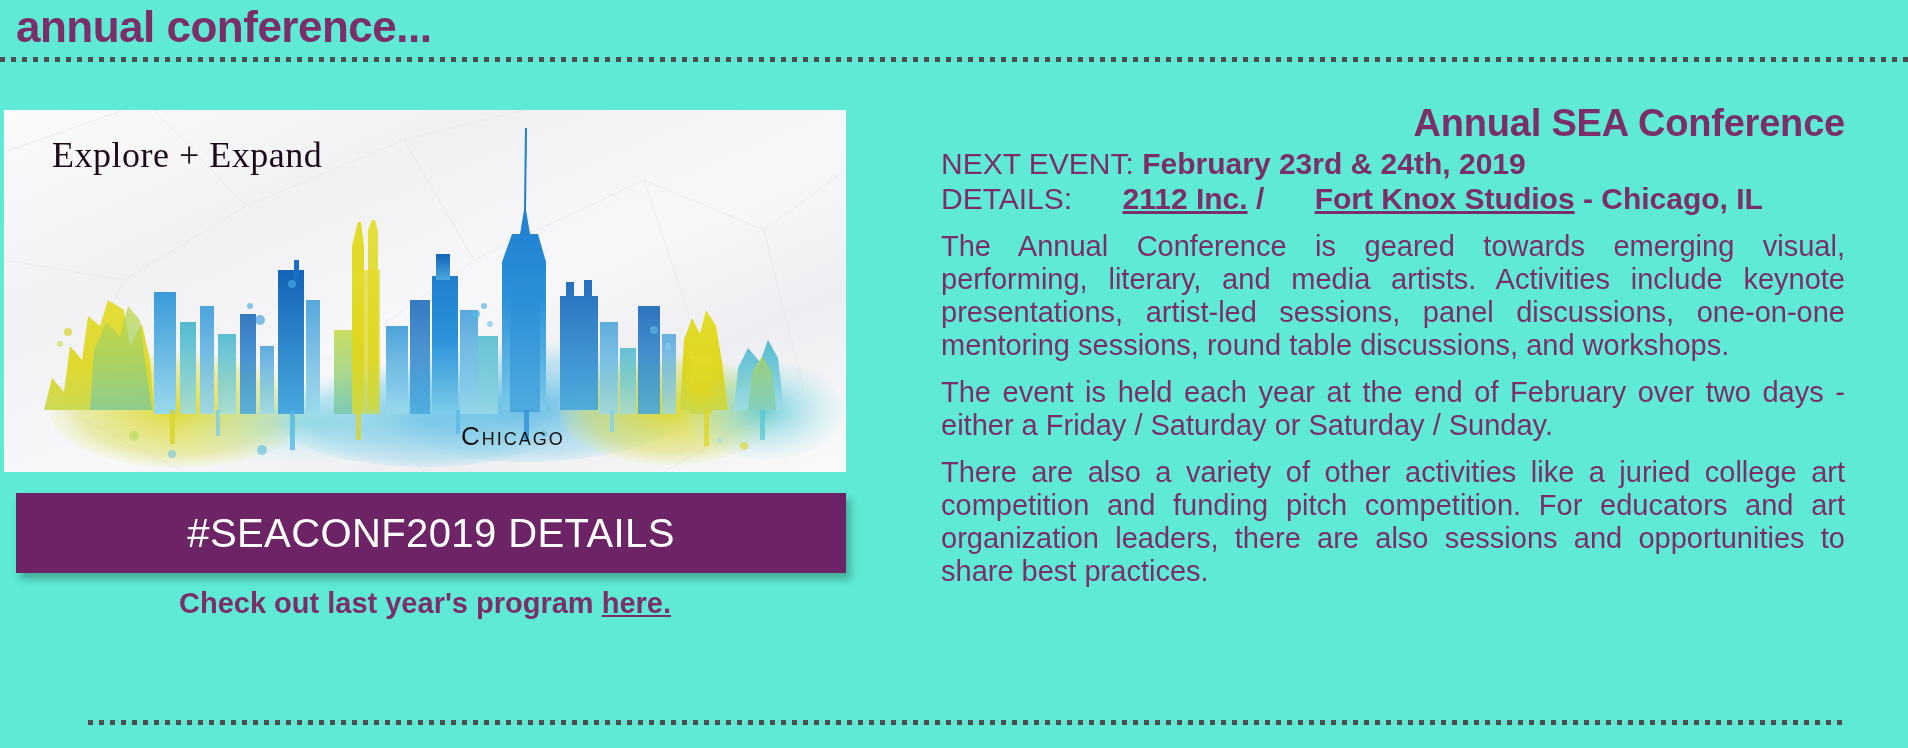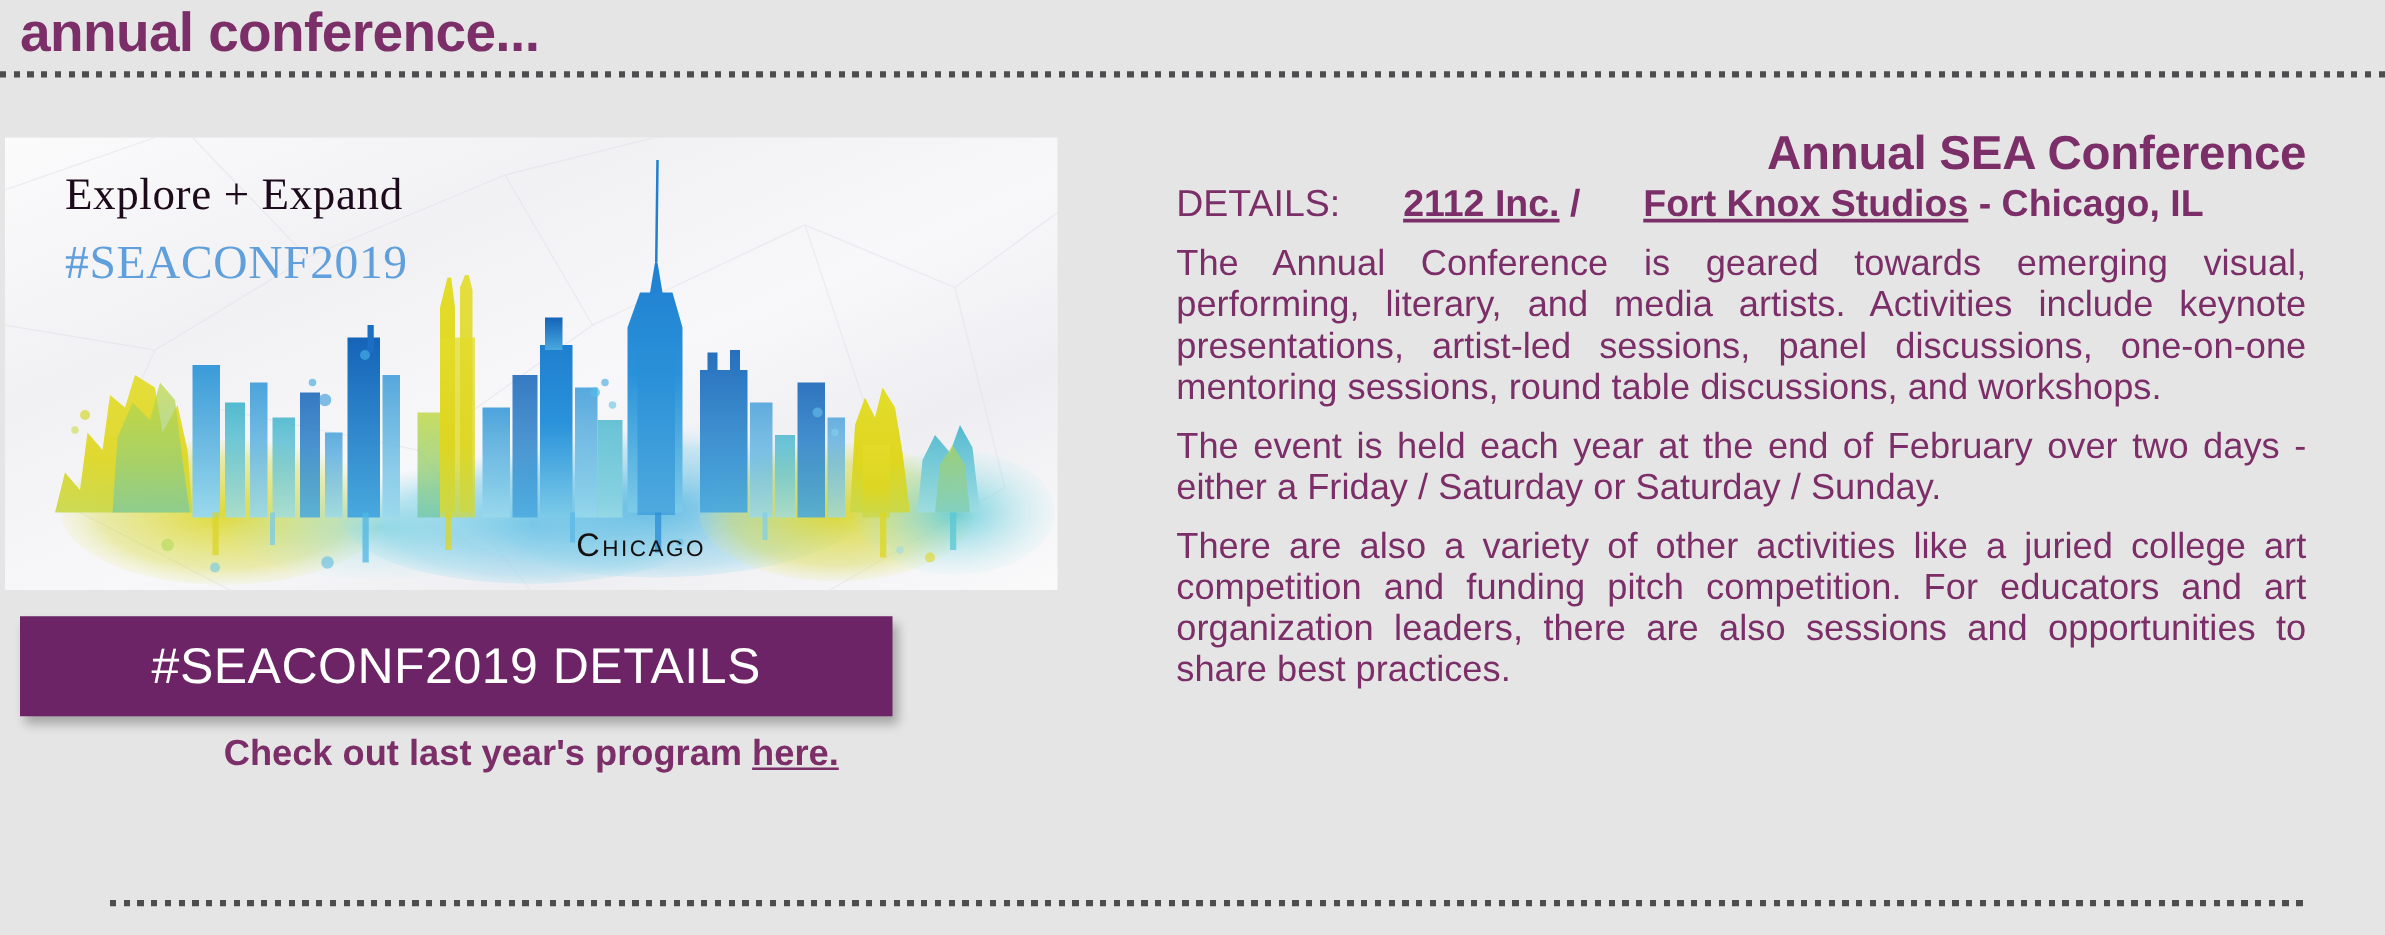--- a/index.html
+++ b/index.html
@@ -10,21 +10,21 @@
     height: 748px;
     background: #ffffff;
     font-family: "Liberation Sans", sans-serif;
     overflow: hidden;
   }
 
   .page {
     position: relative;
     width: 1908px;
     height: 748px;
-    background: #e5e5e5;
+    background: #5eead4;
   }
 
   
   .section-heading {
     position: absolute;
     left: 16px;
     top: -2px;
     font-size: 44px;
     font-weight: 600;
     color: #7B2E68;
@@ -111,21 +111,21 @@
     letter-spacing: 2px;
     font-variant: small-caps;
     white-space: nowrap;
   }
 
   
   .cta-button {
     position: absolute;
     left: 16px;
     top: 393px;
-    width: 698px;
+    width: 830px;
     height: 80px;
     background: #6C2466;
     border: none;
     color: #ffffff;
     font-family: "Liberation Sans", sans-serif;
     font-size: 40px;
     font-weight: 400;
     letter-spacing: 0.4px;
     line-height: 80px;
     cursor: pointer;
@@ -350,35 +350,38 @@
           <circle cx="130" cy="326" r="5" fill="#a8d84f" opacity="0.5"></circle>
           <circle cx="168" cy="344" r="4" fill="#6cc6e8" opacity="0.6"></circle>
           <circle cx="258" cy="340" r="5" fill="#4fb7e5" opacity="0.55"></circle>
           <circle cx="740" cy="336" r="4" fill="#ddd622" opacity="0.6"></circle>
           <circle cx="716" cy="330" r="3" fill="#9fdde4" opacity="0.6"></circle>
           <circle cx="540" cy="324" r="3" fill="#55b6e2" opacity="0.5"></circle>
         </g>
       </svg>
 
       <div class="banner-title">Explore + Expand</div>
-      <div class="banner-hashtag">#SEACONF2019</div>
       <div class="banner-city">Chicago</div>
     </div>
 
     <button class="cta-button">#SEACONF2019 DETAILS</button>
 
     <div class="cta-caption">
       <span>Check out last year's program </span><a class="lnk" href="#">here.</a>
     </div>
   </div>
 
   <div class="right-col">
 
     <div class="event-title">Annual SEA Conference</div>
 
+    <div class="meta-line">
+      <span class="mlabel">NEXT EVENT:</span>
+      <span class="mval">February 23rd &amp; 24th, 2019</span>
+    </div>
 
     <div class="meta-line">
       <span class="mlabel">DETAILS:</span>
       <a class="lnk" href="#">2112 Inc.</a><span class="mval"> / </span><a class="lnk" href="#">Fort Knox Studios</a><span class="mval"> - Chicago, IL</span>
     </div>
 
     <p class="body-para">The Annual Conference is geared towards emerging visual, performing, literary, and media artists. Activities include keynote presentations, artist-led sessions, panel discussions, one-on-one mentoring sessions, round table discussions, and workshops.</p>
 
     <p class="body-para last">The event is held each year at the end of February over two days - either a Friday / Saturday or Saturday / Sunday.</p>
 

